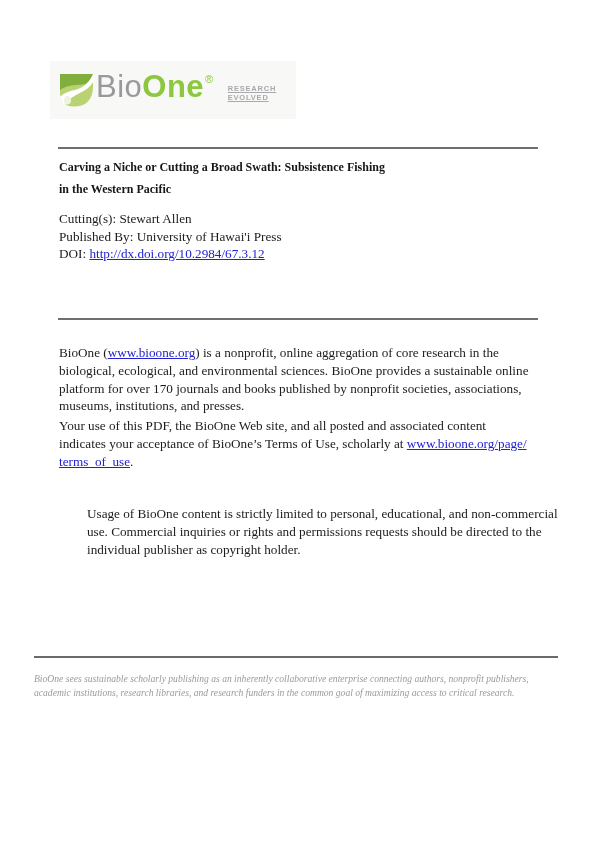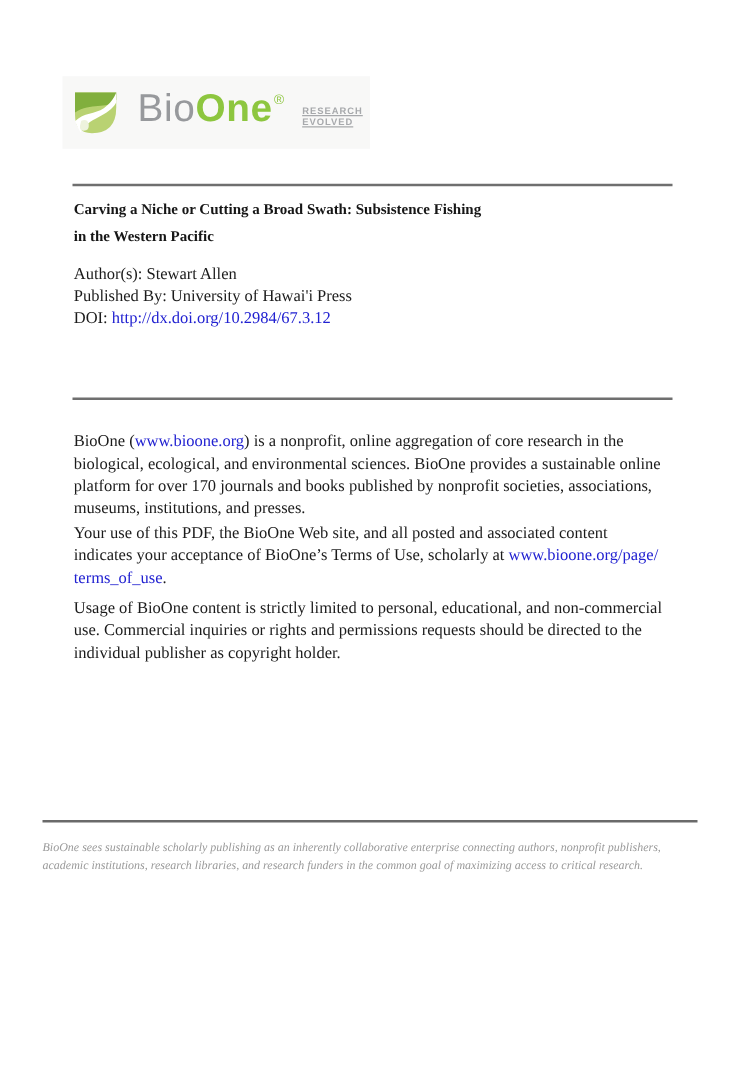--- a/index.html
+++ b/index.html
@@ -19,21 +19,21 @@
     width:246px; height:58px;
     background:#f8f8f7;
     display:flex; align-items:center;
     padding-left:8px;
   }
   .leaf { width:37px; height:35px; flex:0 0 auto; }
   .brand {
     font-family:"Liberation Sans", sans-serif;
     font-size:31px; line-height:31px;
     letter-spacing:0.5px;
-    margin-left:15px;
+    margin-left:1px;
     white-space:nowrap;
   }
   .brand .bio { color:#97999c; font-weight:400; }
   .brand .one { color:#8dc63f; font-weight:700; }
   .brand .reg {
     color:#8dc63f; font-size:11px; font-weight:400;
     position:relative; top:-14px; left:1px;
   }
   .tagline {
     font-family:"Liberation Sans", sans-serif;
@@ -51,30 +51,30 @@
   
   .title {
     position:absolute; left:59px; top:157px; width:500px;
     font-size:12px; line-height:21.5px; font-weight:700;
     color:#161616; white-space:pre-line;
   }
   .meta {
     position:absolute; left:59px; top:210px; width:500px;
     font-size:13.2px; line-height:17.6px; color:#1b1b1b;
   }
-  a.link { color:#2121d1; cursor:pointer; }
+  a.link { color:#2121d1; text-decoration:underline; cursor:pointer; }
 
   .para {
     position:absolute; left:59px; width:500px;
     font-size:13.2px; line-height:17.8px; color:#1b1b1b;
     white-space:pre-line;
   }
   .para-1 { top:344px; }
   .para-2 { top:417px; }
-  .para-3 { top:477px; }
+  .para-3 { top:505px;margin-left:28px; }
 
   
   .footer {
     position:absolute; left:34px; top:672px; width:528px;
     font-size:9.6px; line-height:13.5px;
     color:#9a9a9a; white-space:pre-line;font-style:italic;
   }
 </style>
 </head>
 <body>
@@ -94,21 +94,21 @@
       <div>EVOLVED</div>
     </div>
   </div>
 
   <div class="rule rule-1"></div>
 
   <h1 class="title">Carving a Niche or Cutting a Broad Swath: Subsistence Fishing
 in the Western Pacific</h1>
 
   <div class="meta">
-    <div>Author(s): Stewart Allen</div>
+    <div>Cutting(s): Stewart Allen</div>
     <div>Published By: University of Hawai'i Press</div>
     <div><span>DOI: </span><a class="link">http://dx.doi.org/10.2984/67.3.12</a></div>
   </div>
 
   <div class="rule rule-2"></div>
 
   <p class="para para-1"><span>BioOne (</span><a class="link">www.bioone.org</a><span>) is a nonprofit, online aggregation of core research in the
 biological, ecological, and environmental sciences. BioOne provides a sustainable online
 platform for over 170 journals and books published by nonprofit societies, associations,
 museums, institutions, and presses.</span></p>

